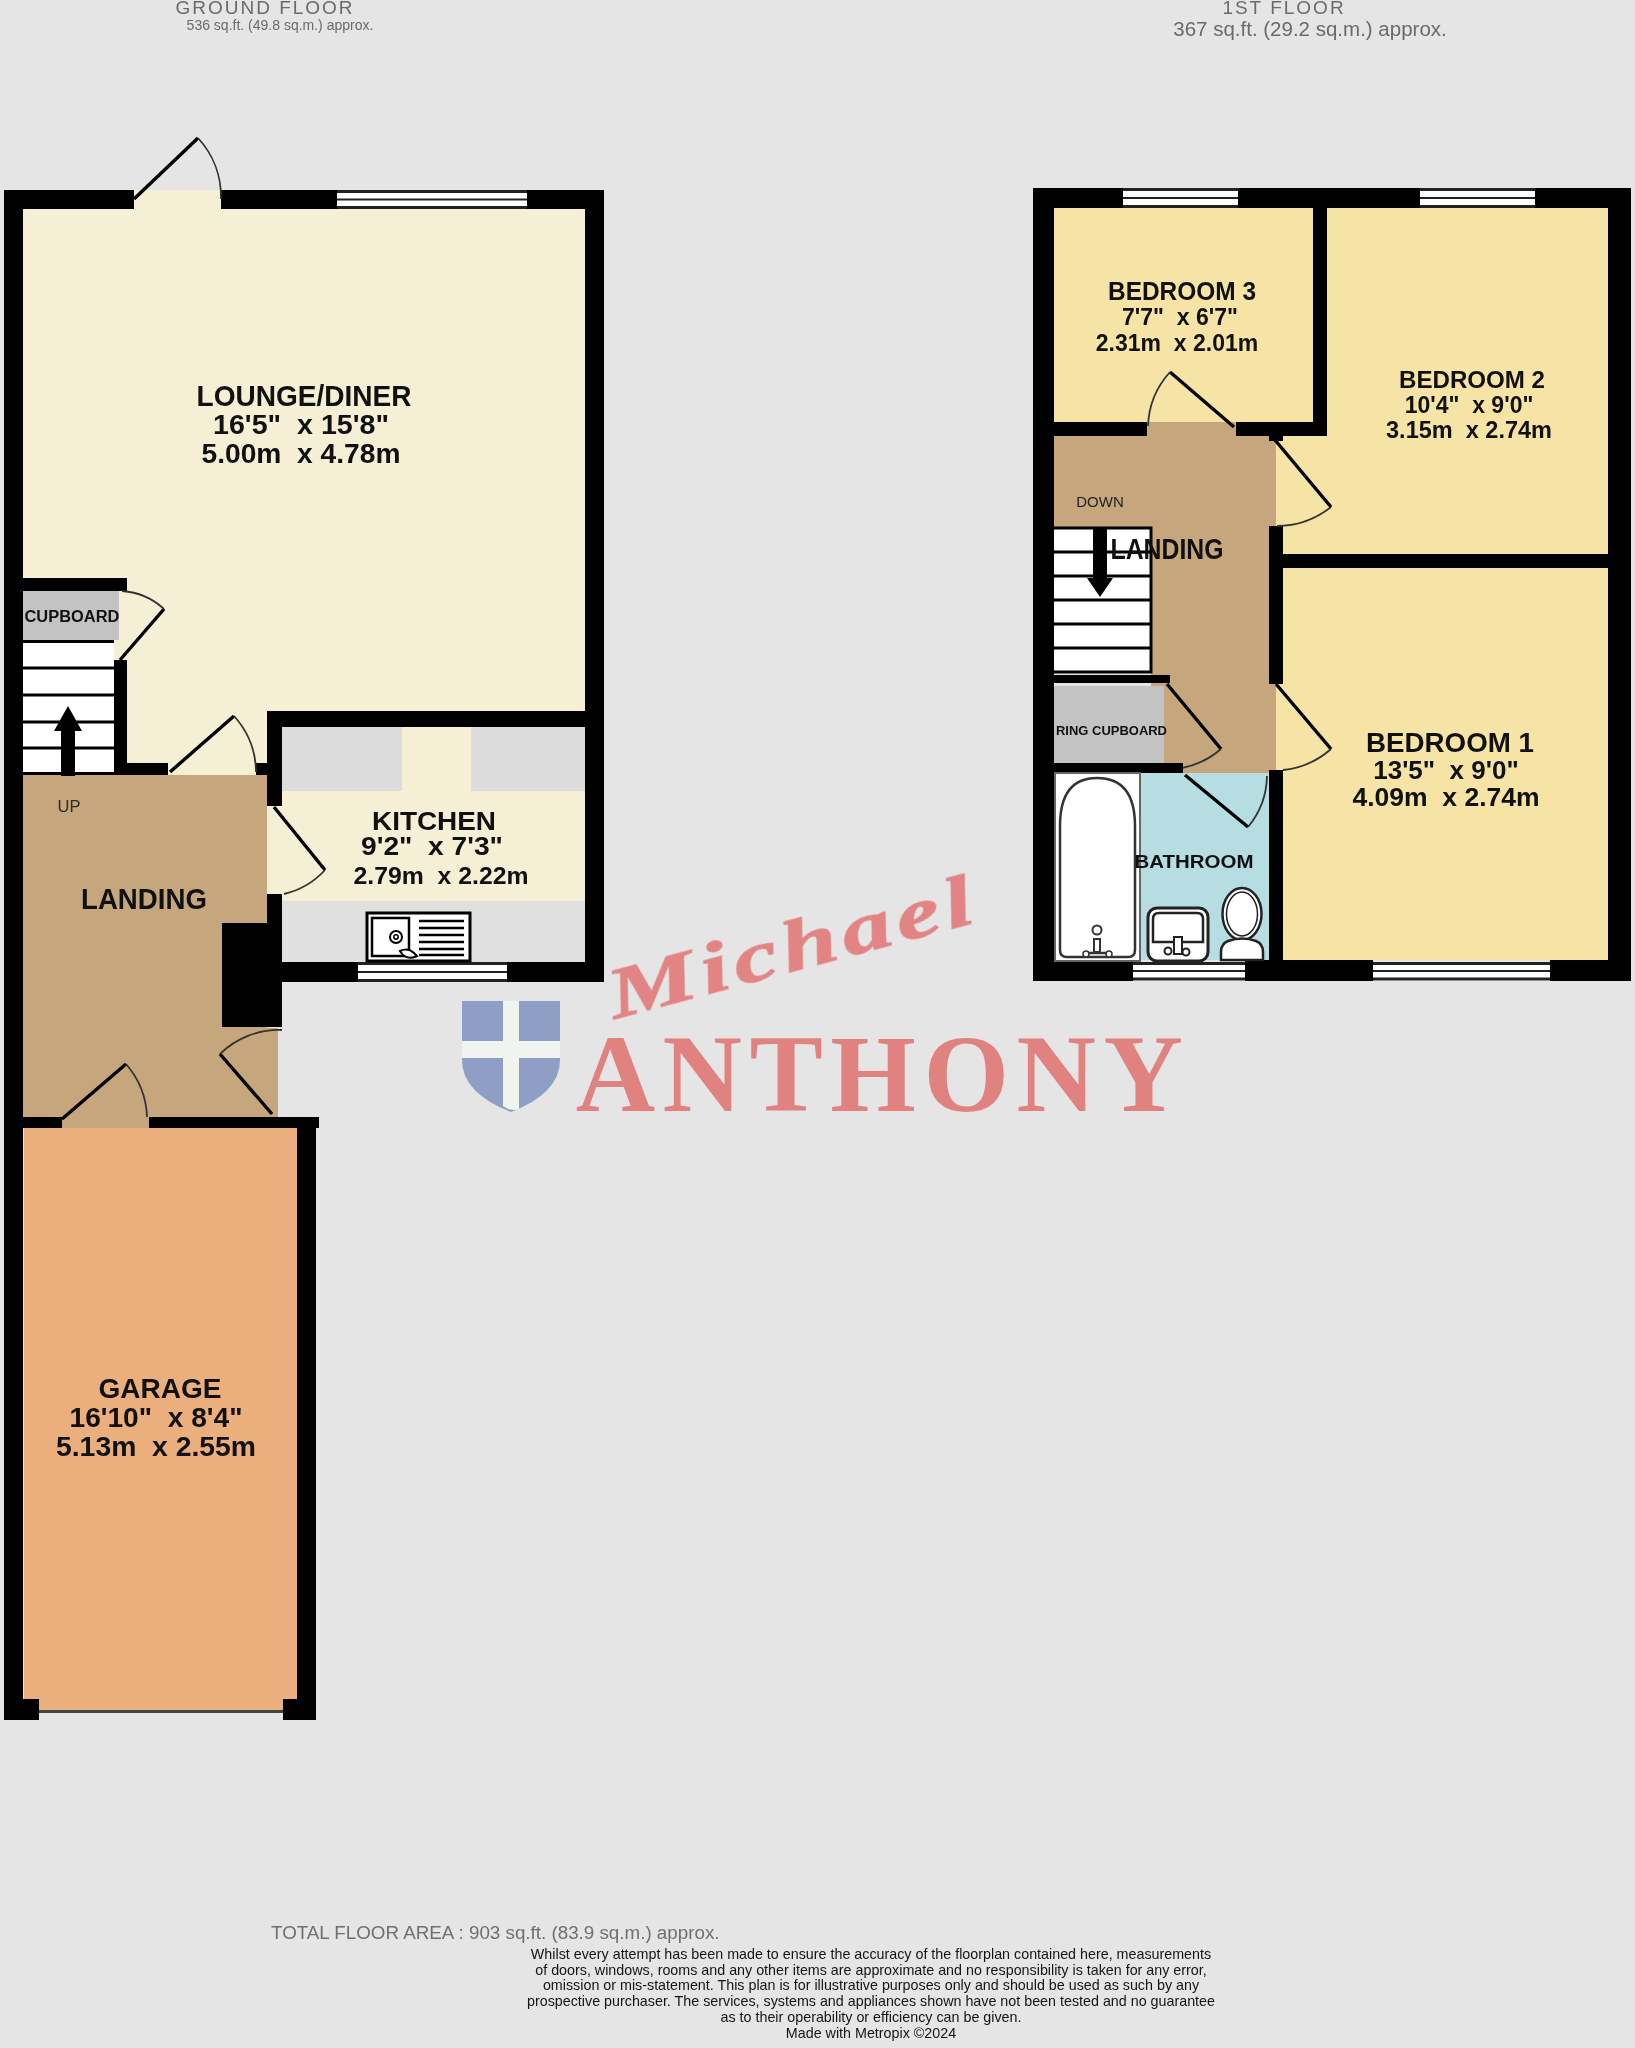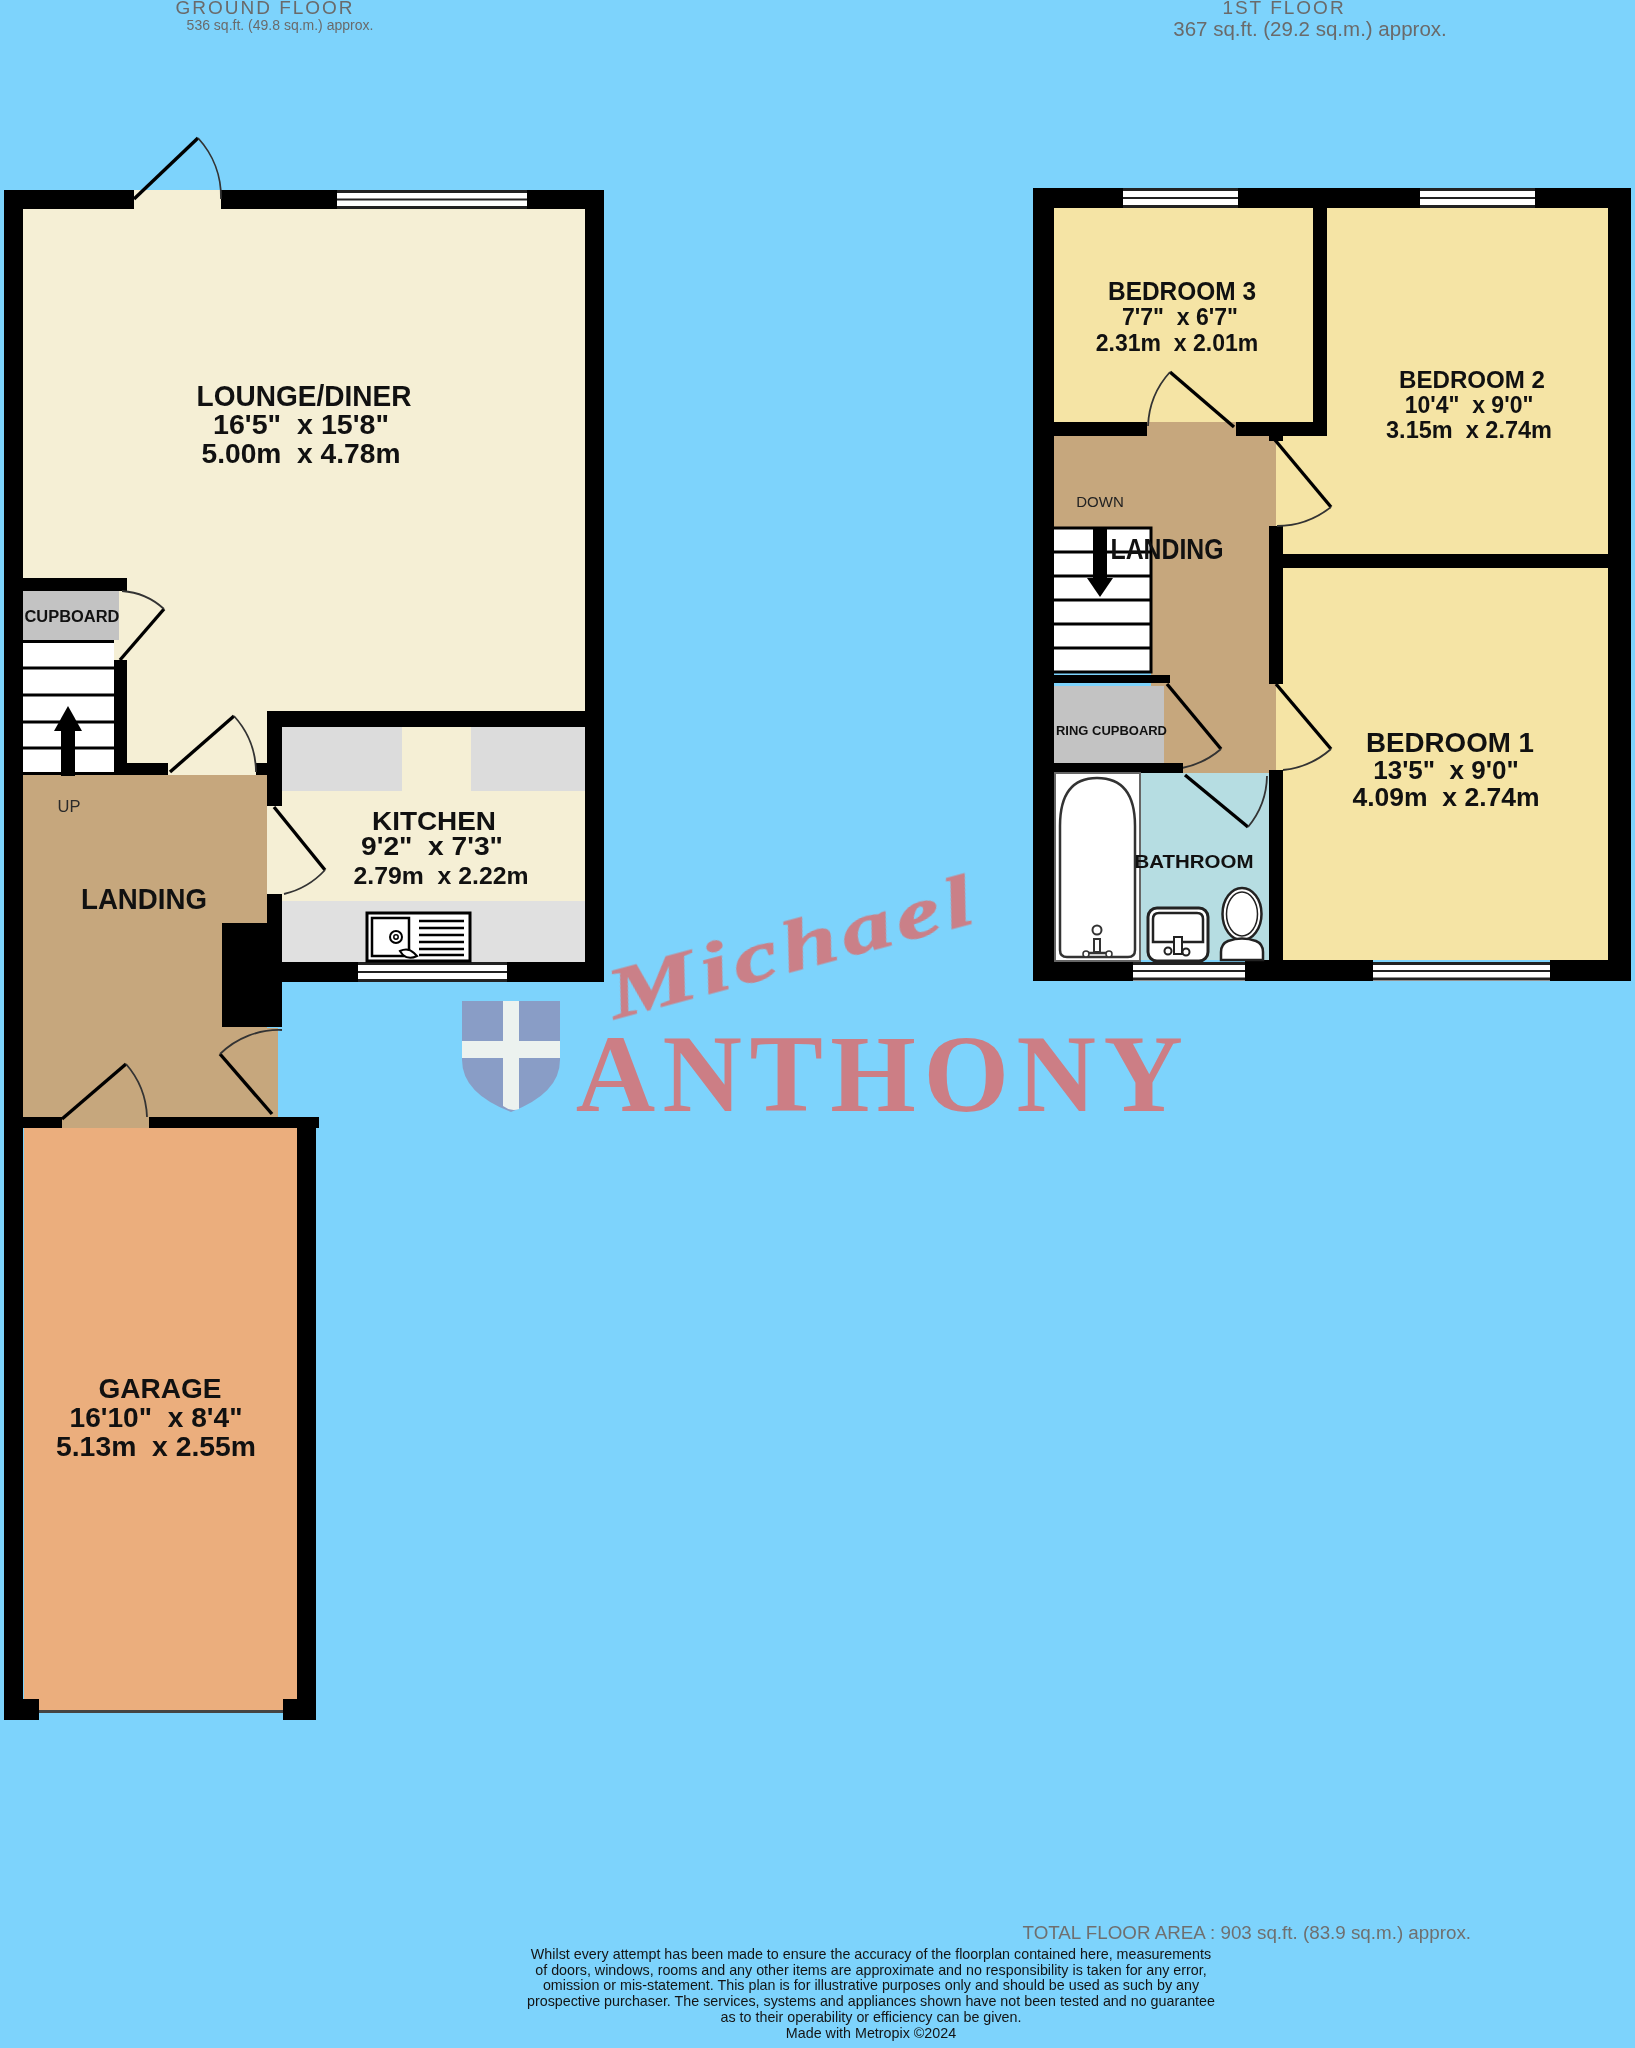--- a/index.html
+++ b/index.html
@@ -1,16 +1,16 @@
 <!DOCTYPE html>
 <html><head>
 <meta charset="utf-8">
 <style>
 html,body{margin:0;padding:0;background:#fff;font-family:"Liberation Sans",sans-serif;}
-#page{position:relative;width:1635px;height:2048px;background:#7dd3fc;overflow:hidden;}
+#page{position:relative;width:1635px;height:2048px;background:#e5e5e5;overflow:hidden;}
 .hdr{position:absolute;color:#6a6a6a;text-align:center;}
 svg text{font-family:"Liberation Sans",sans-serif;}
 </style>
 </head>
 <body>
 <div id="page">
 
 <div class="hdr" style="left:75px;top:-3px;width:380px;font-size:19px;letter-spacing:2px;">GROUND FLOOR</div>
 
 <div class="hdr" style="left:90px;top:17px;width:380px;font-size:14px;">536 sq.ft. (49.8 sq.m.) approx.</div>
@@ -392,16 +392,16 @@
 <rect x="462" y="1041" width="98" height="17" fill="#F2F4EF"></rect>
       </g>
 
 <g transform="translate(615,1019) rotate(-15) scale(1,0.72)">
         <text x="0" y="0" fill="#E06A68" opacity="0.78" stroke="#E06A68" stroke-width="1.6" filter="url(#soften)" style="font:italic bold 100px &quot;Liberation Serif&quot;,serif;letter-spacing:6px">Michael</text>
       </g>
 
 <text x="883" y="1111" fill="#E06A68" opacity="0.8" text-anchor="middle" filter="url(#soften)" style="font:bold 110px &quot;Liberation Serif&quot;,serif;letter-spacing:7.5px">ANTHONY</text>
 </svg>
 
-<div style="position:absolute;left:271px;top:1922px;width:1200px;text-align:right;font-size:18.8px;color:#6f6f6f;">TOTAL FLOOR AREA : 903 sq.ft. (83.9 sq.m.) approx.</div>
+<div style="position:absolute;left:271px;top:1922px;width:1200px;text-align:left;font-size:18.8px;color:#6f6f6f;">TOTAL FLOOR AREA : 903 sq.ft. (83.9 sq.m.) approx.</div>
 
 <div style="position:absolute;left:271px;top:1947px;width:1200px;text-align:center;font-size:14.3px;line-height:15.7px;color:#141414;">Whilst every attempt has been made to ensure the accuracy of the floorplan contained here, measurements<br>of doors, windows, rooms and any other items are approximate and no responsibility is taken for any error,<br>omission or mis-statement. This plan is for illustrative purposes only and should be used as such by any<br>prospective purchaser. The services, systems and appliances shown have not been tested and no guarantee<br>as to their operability or efficiency can be given.<br>Made with Metropix ©2024</div>
 </div>
 
 </body></html>

